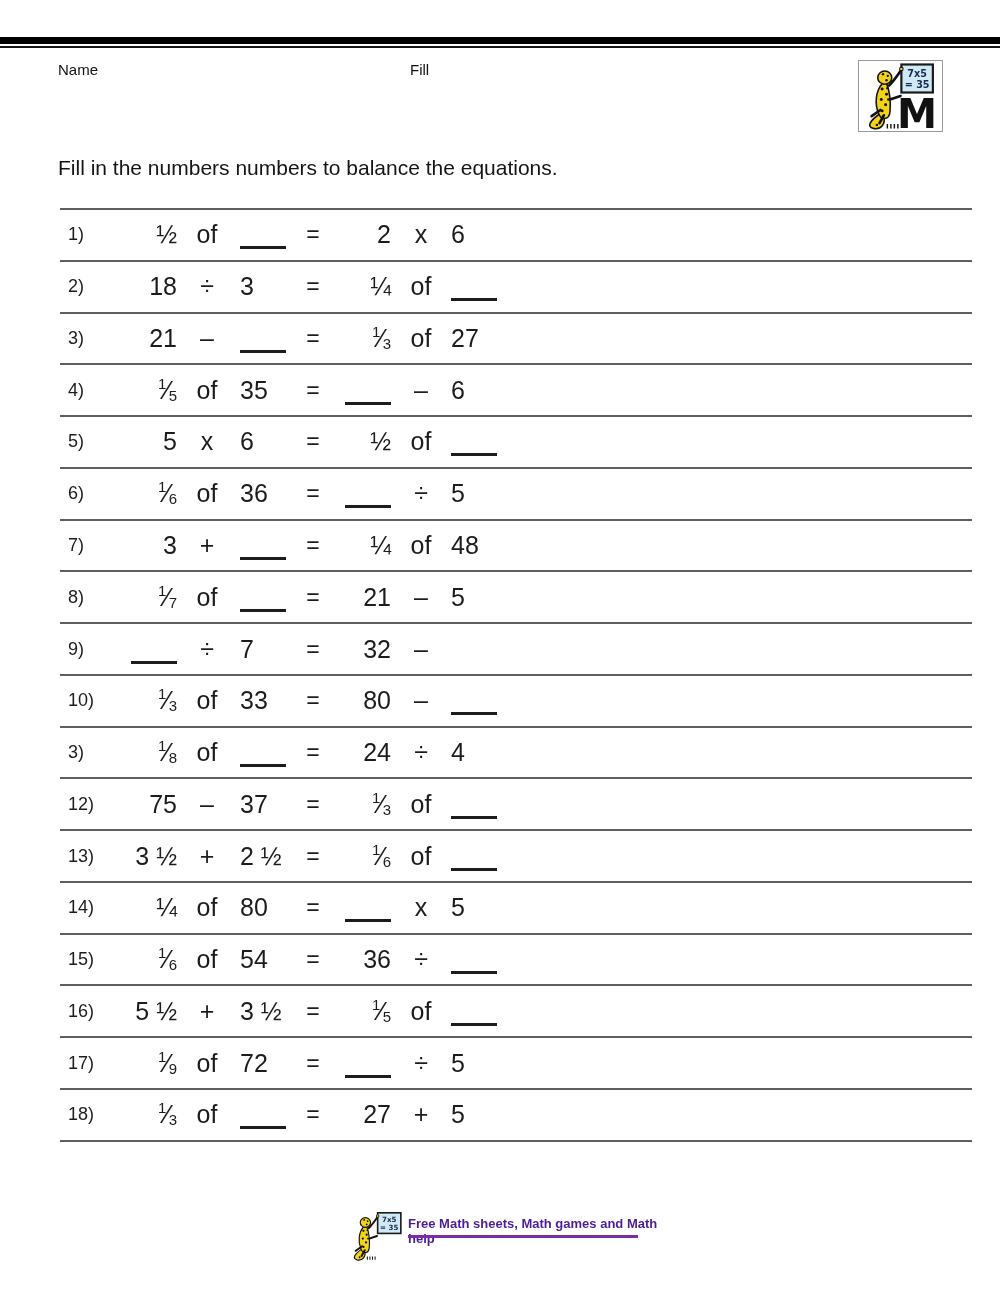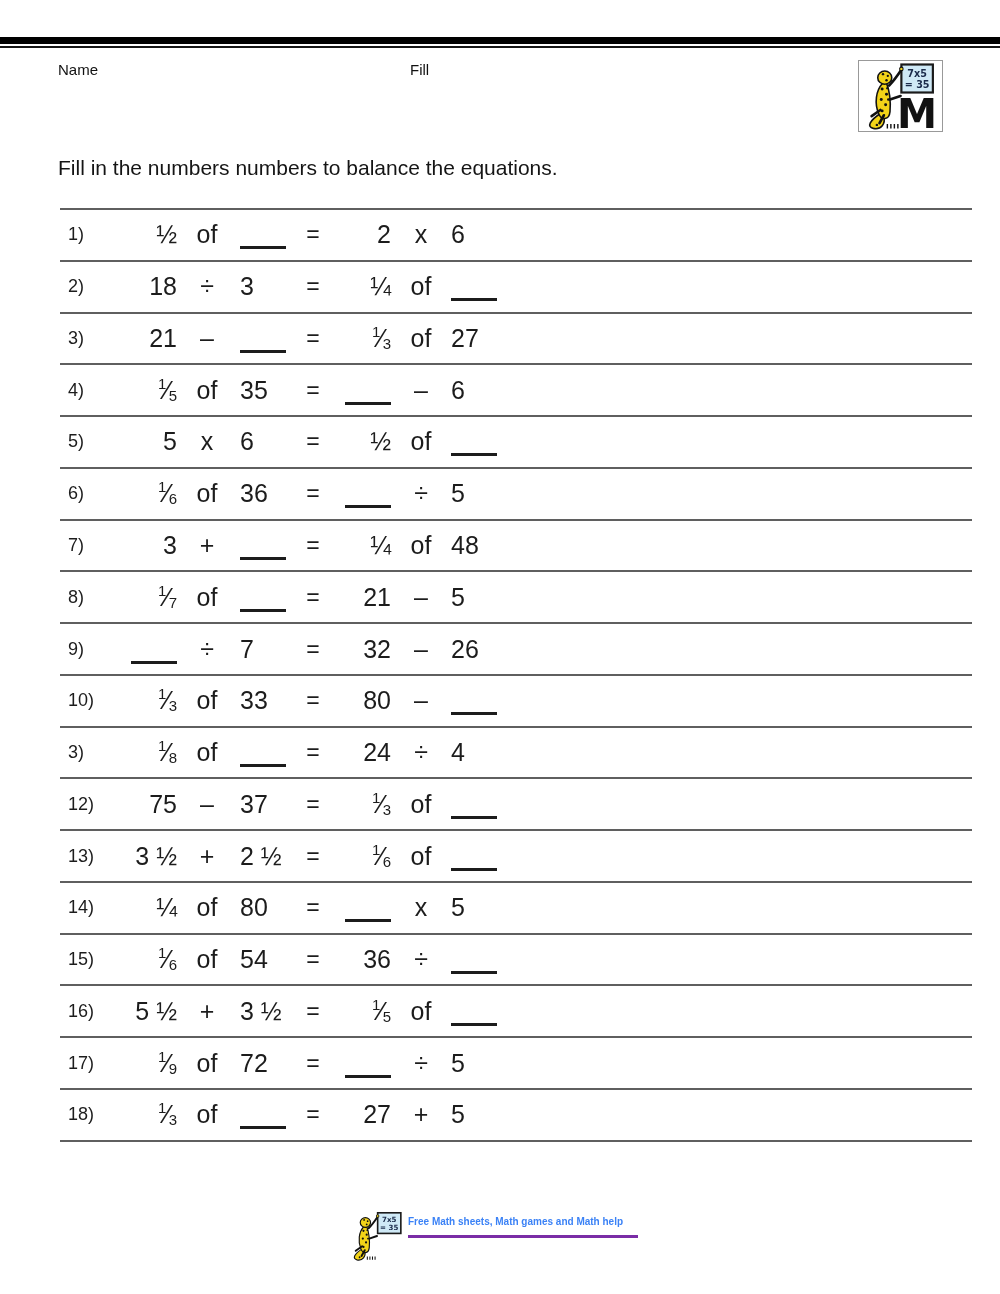--- a/index.html
+++ b/index.html
@@ -33,21 +33,21 @@
   .c.r1{text-align:right;}
   .c.rop{text-align:center;}
   .c.r2{text-align:left;}
   .blank{display:inline-block;width:46px;height:32px;border-bottom:3px solid #1c1c1c;}
   .fr-n{font-size:15px;vertical-align:10px;}
   .fr-s{font-size:26px;margin:0 -1px;}
   .fr-d{font-size:15px;vertical-align:-2px;}
   
   .footer{position:absolute;left:348px;top:1206px;width:330px;height:70px;}
   .footer .sala-svg{position:absolute;left:0;top:4px;}
-  .tagline{position:absolute;left:60px;top:10px;font-size:10px;font-weight:bold;color:#3b82f6;letter-spacing:0px;}
+  .tagline{position:absolute;left:60px;top:10px;font-size:13px;font-weight:bold;color:#4c1d95;letter-spacing:0px;}
   .brand-underline{position:absolute;left:60px;top:29px;width:230px;height:3px;background:#7a2da6;}
   .wordmark{position:absolute;left:36px;top:24px;white-space:nowrap;}
   .wordmark .big-m{font-family:"DejaVu Sans","Liberation Sans",sans-serif;font-weight:900;
     font-size:40px;color:#111;letter-spacing:0;display:inline-block;transform:scaleY(0.92);vertical-align:-6px;}
   .wordmark .rest{font-family:"DejaVu Sans","Liberation Sans",sans-serif;font-weight:900;
     font-size:27px;color:#fff;letter-spacing:1px;display:inline-block;transform:scaleY(0.95);
     text-shadow:-1px -1px 0 #000,1px -1px 0 #000,-1px 1px 0 #000,1px 1px 0 #000,0 -1px 0 #000,0 1px 0 #000,-1px 0 0 #000,1px 0 0 #000;}
   .hidden-defs{position:absolute;width:0;height:0;overflow:hidden;}
 </style>
 </head>
@@ -199,21 +199,20 @@
   </div>
 
   <div class="row">
     <span class="c num">9)</span>
     <span class="c l1"><span class="blank"></span></span>
     <span class="c lop">÷</span>
     <span class="c l2">7</span>
     <span class="c eq">=</span>
     <span class="c r1">32</span>
     <span class="c rop">–</span>
-    <span class="c r2">26</span>
   </div>
 
   <div class="row">
     <span class="c num">10)</span>
     <span class="c l1"><span class="fr-n">1</span><span class="fr-s">⁄</span><span class="fr-d">3</span></span>
     <span class="c lop">of</span>
     <span class="c l2">33</span>
     <span class="c eq">=</span>
     <span class="c r1">80</span>
     <span class="c rop">–</span>

